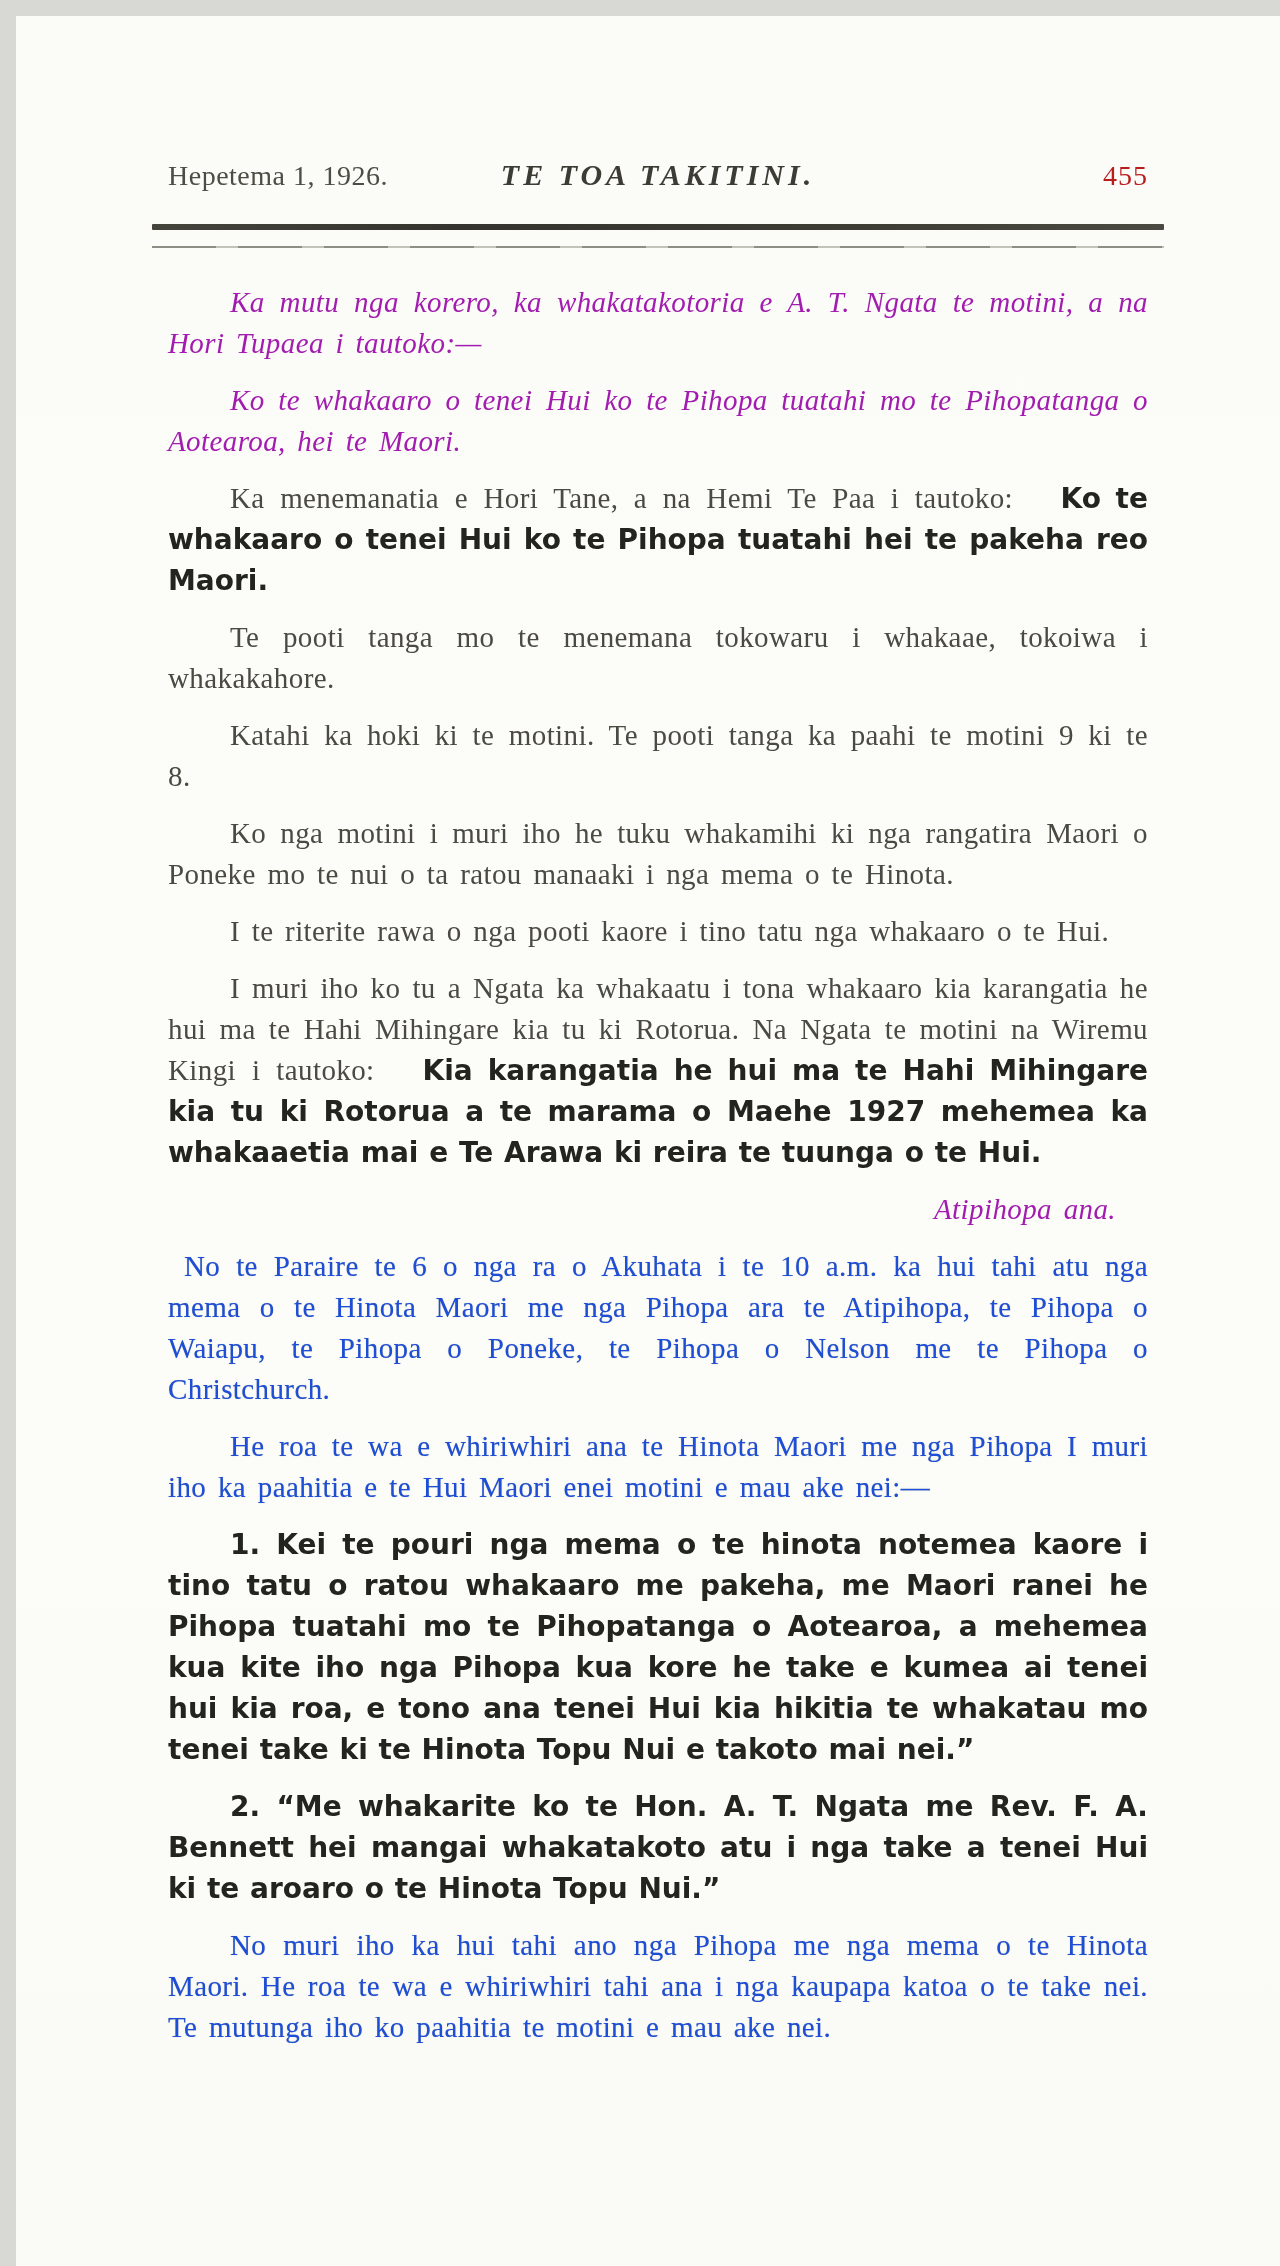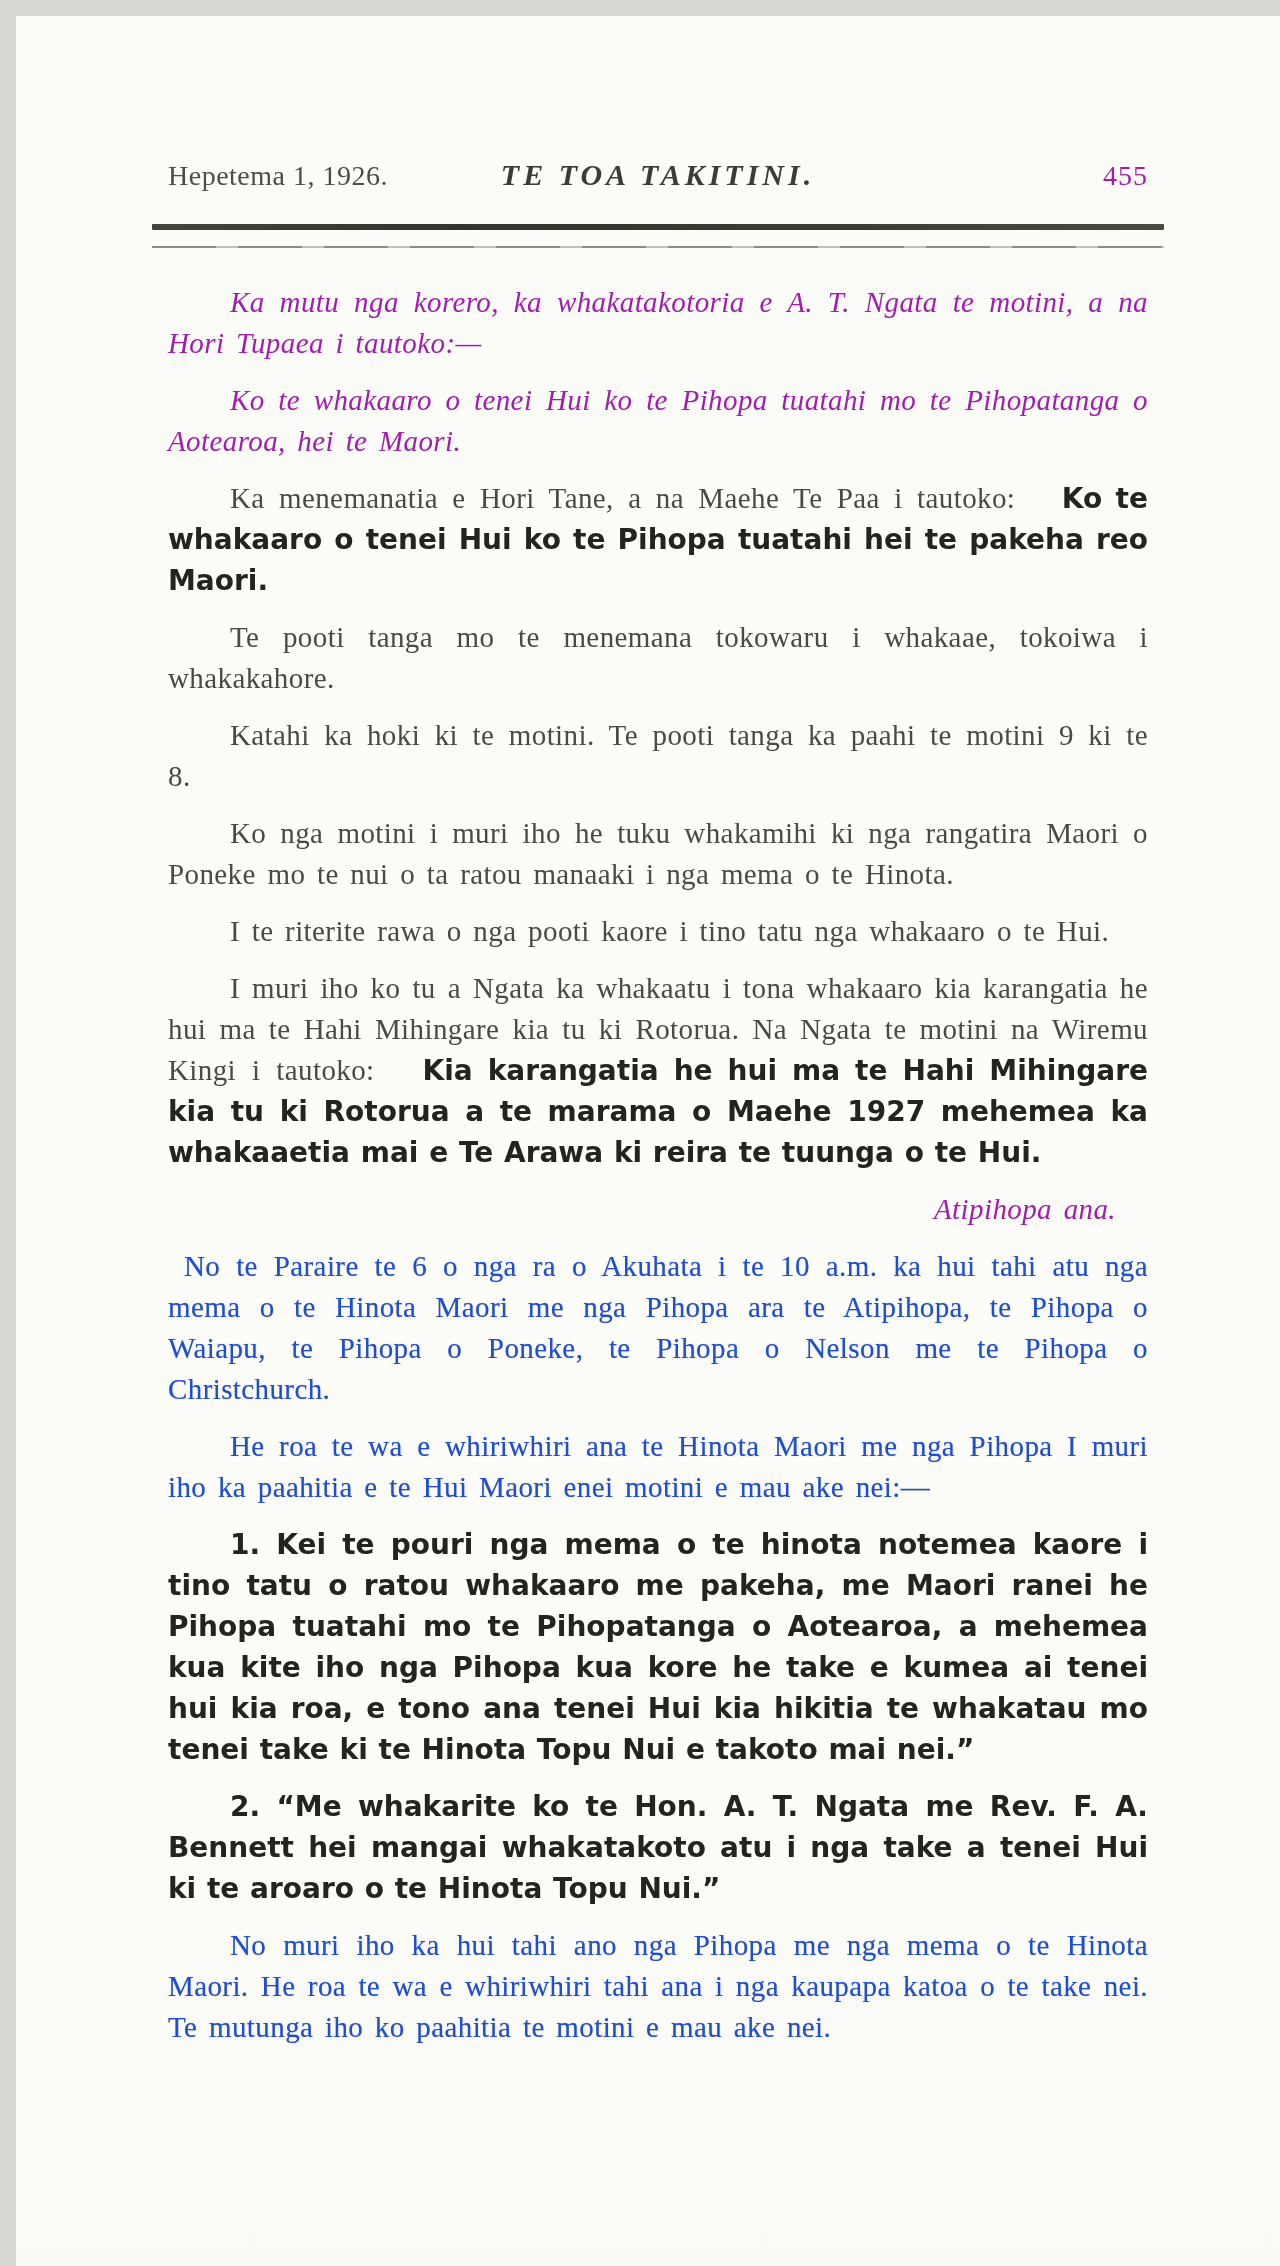--- a/index.html
+++ b/index.html
@@ -24,21 +24,21 @@
   }
   .masthead .date { text-align: left; letter-spacing: 0.5px; color: #4e4d45; }
   .masthead .title {
     text-align: center;
     font-size: 30px;
     font-weight: 700;
     letter-spacing: 4px;
     color: #3c3b34;
     font-style: italic;
   }
-  .masthead .pageno { text-align: right; color: #a21caf; letter-spacing: 1px; }
+  .masthead .pageno { text-align: right; color: #b91c1c; letter-spacing: 1px; }
 
   .rule.thick {
     height: 6px;
     margin-top: 10px;
     background: linear-gradient(90deg, #44433c 0%, #34332d 30%, #3d3c35 70%, #4a4942 100%);
     border-radius: 1px;
   }
   .rule.thin {
     height: 2px;
     margin-top: 5px;
@@ -85,21 +85,21 @@
 
   <div class="rule thick"></div>
   <div class="rule thin"></div>
 
   <main class="body-text">
 
     <p class="indent ink-med"><span>Ka mutu nga korero, ka whakatakotoria e A. T. Ngata te motini, a na Hori Tupaea i tautoko:—</span></p>
 
     <p class="indent ink-med"><span>Ko te whakaaro o tenei Hui ko te Pihopa tuatahi mo te Pihopatanga o Aotearoa, hei te Maori.</span></p>
 
-    <p class="indent"><span>Ka menemanatia e Hori Tane, a na Maehe Te Paa i tautoko: </span><b class="motion">Ko te whakaaro o tenei Hui ko te Pihopa tuatahi hei te pakeha reo Maori.</b></p>
+    <p class="indent"><span>Ka menemanatia e Hori Tane, a na Hemi Te Paa i tautoko: </span><b class="motion">Ko te whakaaro o tenei Hui ko te Pihopa tuatahi hei te pakeha reo Maori.</b></p>
 
     <p class="indent"><span>Te pooti tanga mo te menemana tokowaru i whakaae, tokoiwa i whakakahore.</span></p>
 
     <p class="indent"><span>Katahi ka hoki ki te motini. Te pooti tanga ka paahi te motini 9 ki te 8.</span></p>
 
     <p class="indent"><span>Ko nga motini i muri iho he tuku whakamihi ki nga rangatira Maori o Poneke mo te nui o ta ratou manaaki i nga mema o te Hinota.</span></p>
 
     <p class="indent"><span>I te riterite rawa o nga pooti kaore i tino tatu nga whakaaro o te Hui.</span></p>
 
     <p class="indent"><span>I muri iho ko tu a Ngata ka whakaatu i tona whakaaro kia karangatia he hui ma te Hahi Mihingare kia tu ki Rotorua. Na Ngata te motini na Wiremu Kingi i tautoko: </span><b class="motion">Kia karangatia he hui ma te Hahi Mihingare kia tu ki Rotorua a te marama o Maehe 1927 mehemea ka whakaaetia mai e Te Arawa ki reira te tuunga o te Hui.</b></p>

